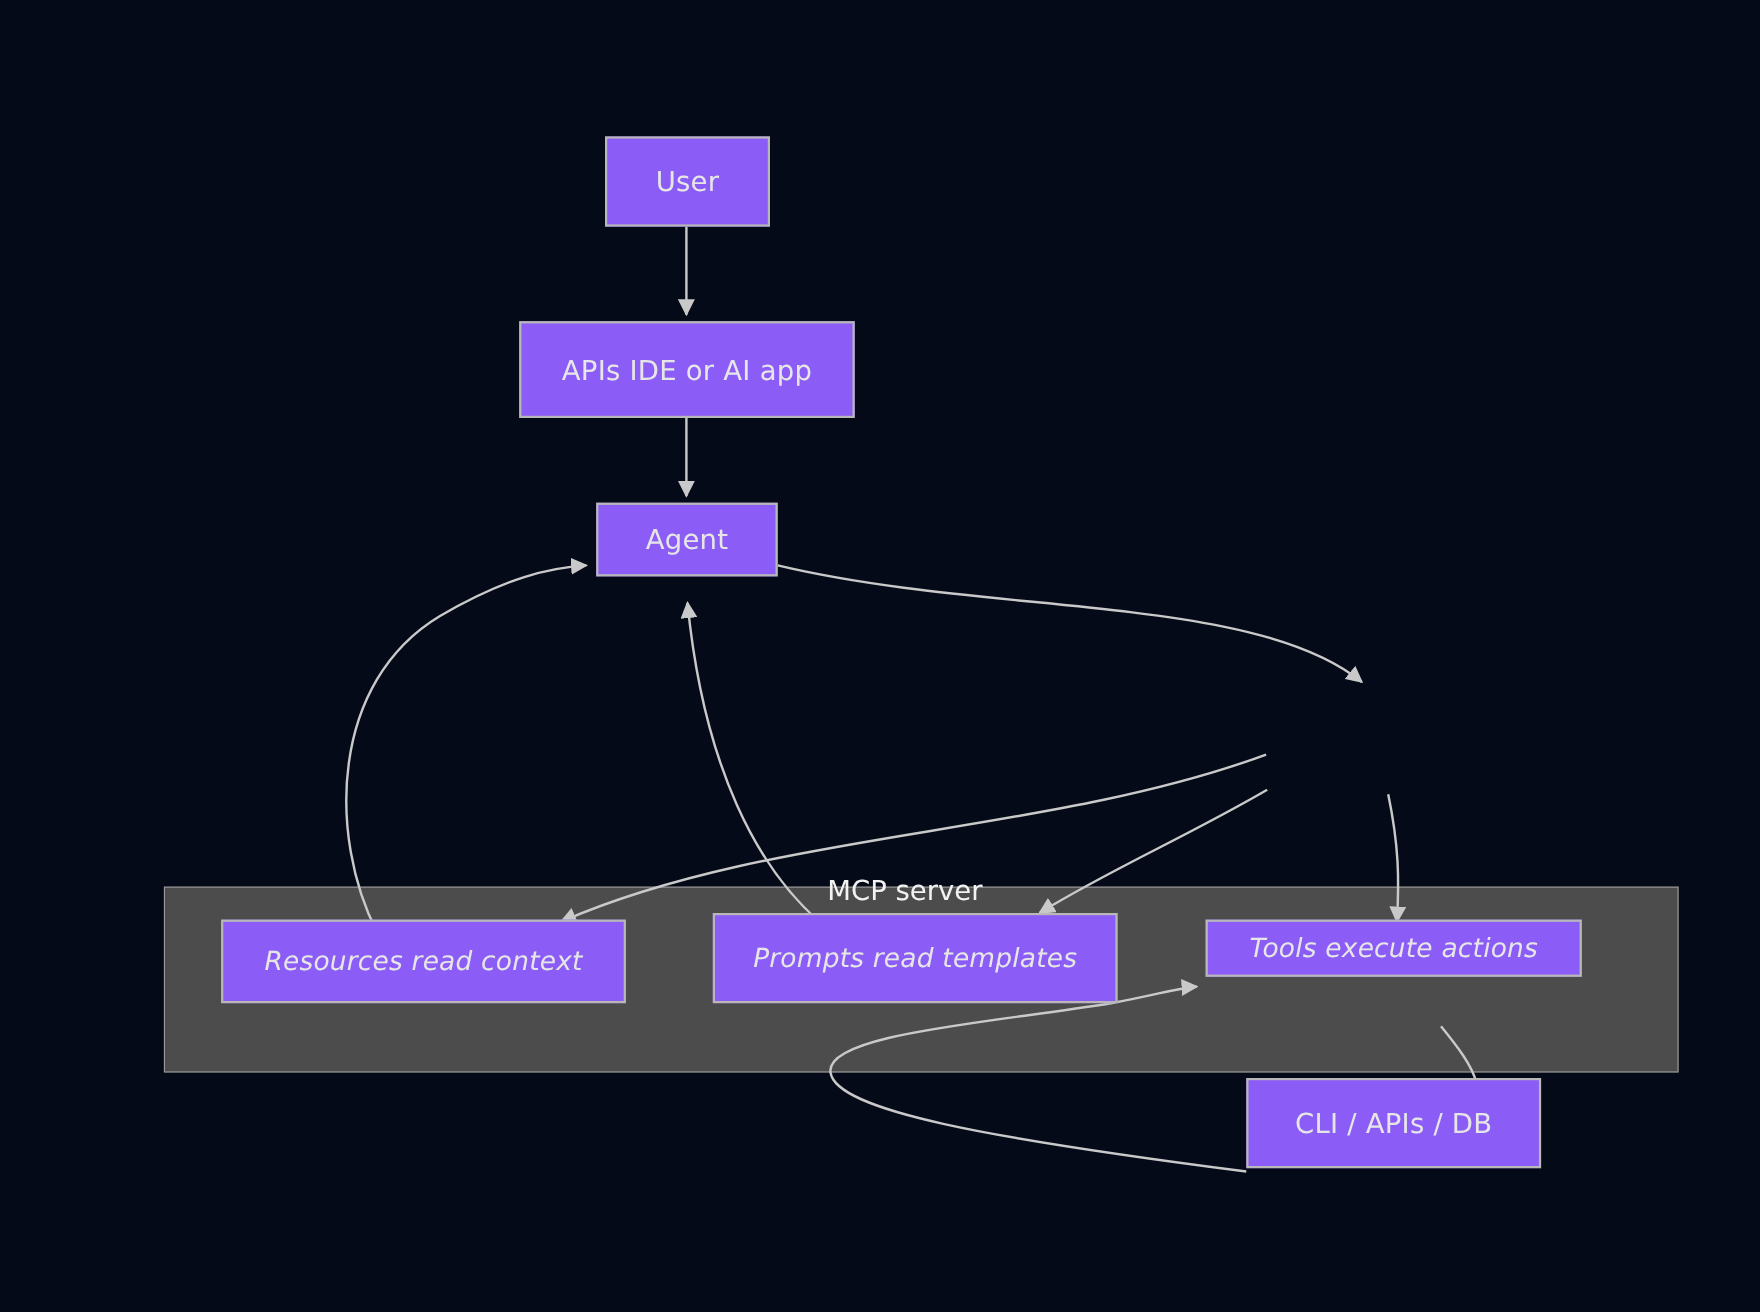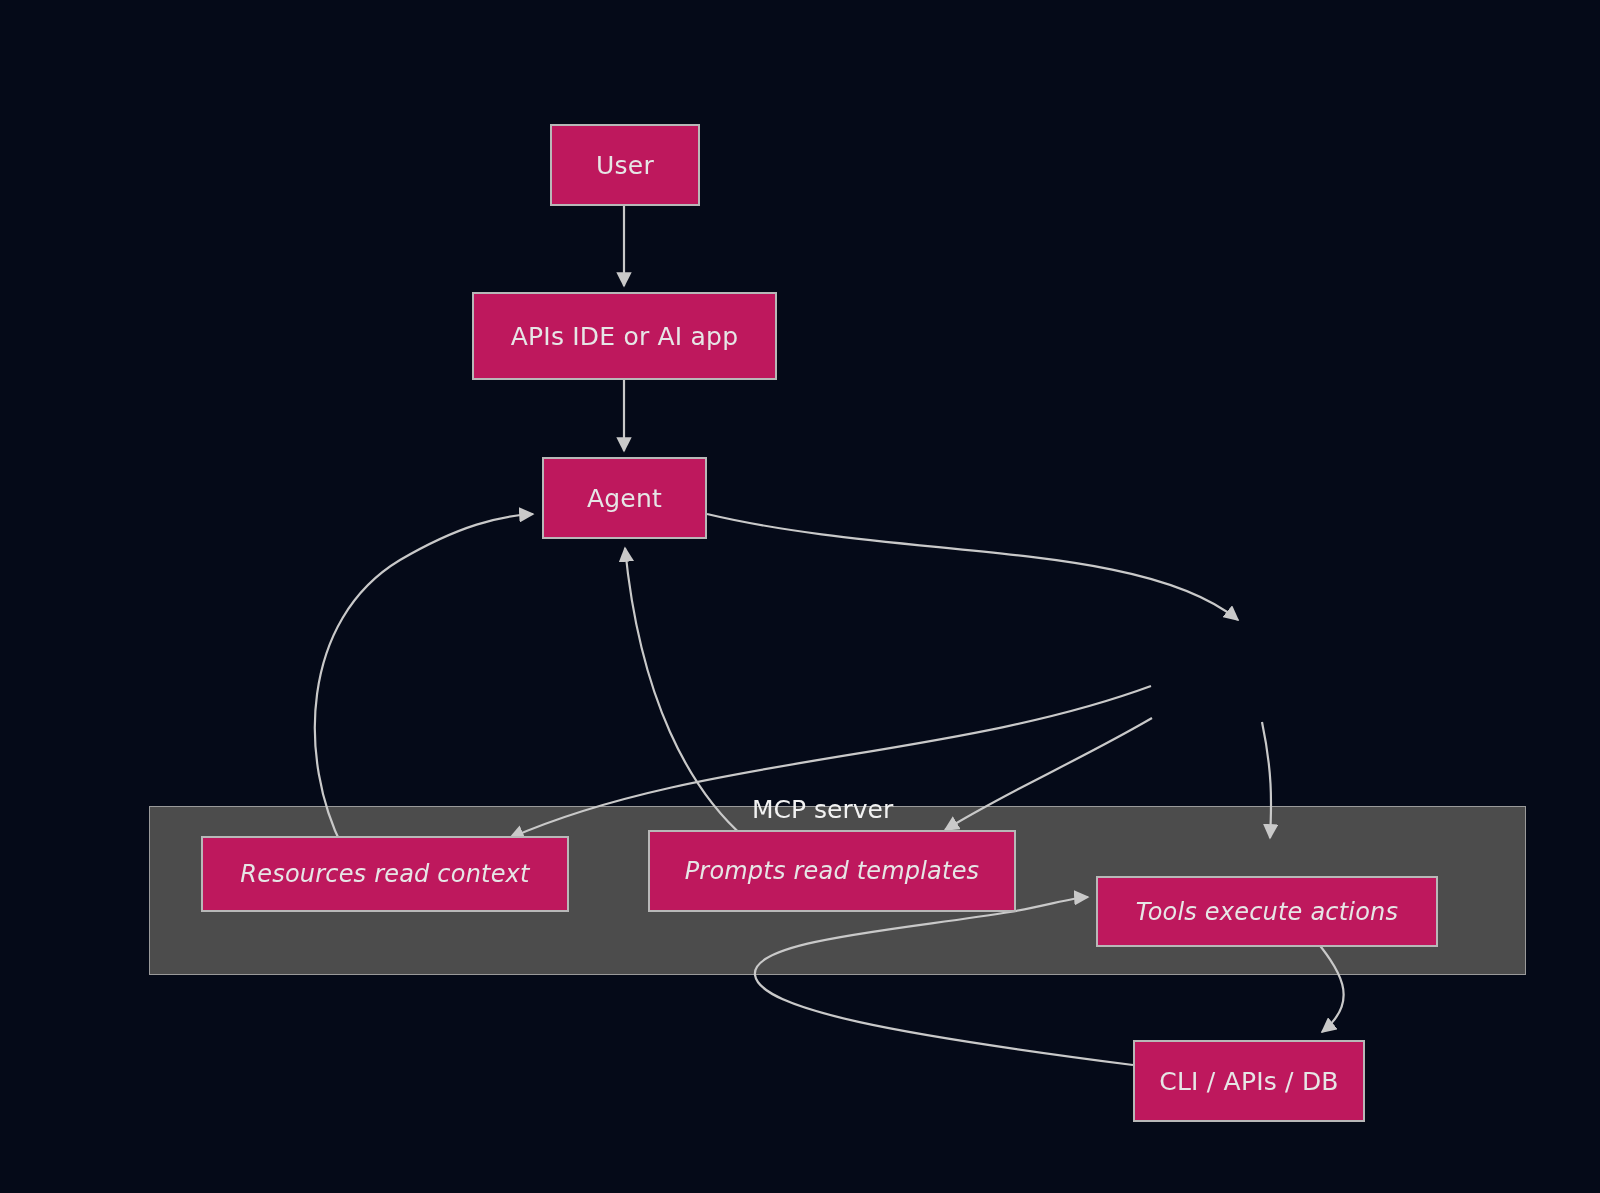--- a/index.html
+++ b/index.html
@@ -32,21 +32,21 @@
   .band-label {
     position: absolute;
     color: #f2f2f2;
     font-size: 25px;
     font-family: "DejaVu Sans", sans-serif;
     white-space: nowrap;
     text-align: center;
   }
   .node {
     position: absolute;
-    background: #be185d;
+    background: #8b5cf6;
     border: 2px solid #b8b8b8;
     box-sizing: border-box;
     display: flex;
     align-items: center;
     justify-content: center;
     color: #e6e6e6;
     font-size: 25px;
     font-family: "DejaVu Sans", sans-serif;
     letter-spacing: 0.2px;
     text-align: right;
@@ -94,34 +94,34 @@
   </svg>
 
   <div class="node" style="left:550px; top:124px; width:150px; height:82px;">
     <span>User</span>
   </div>
 
   <div class="node" style="left:472px; top:292px; width:305px; height:88px;">
     <span>APIs IDE or AI app</span>
   </div>
 
-  <div class="node" style="left:542px; top:457px; width:165px; height:82px;">
+  <div class="node" style="left:542px; top:457px; width:165px; height:67px;">
     <span>Agent</span>
   </div>
 
 
   <div class="node small" style="left:201px; top:836px; width:368px; height:76px;">
     <span>Resources read context</span>
   </div>
 
   <div class="node small" style="left:648px; top:830px; width:368px; height:82px;">
     <span>Prompts read templates</span>
   </div>
 
-  <div class="node small" style="left:1096px; top:836px; width:342px; height:71px;margin-top:40px;">
+  <div class="node small" style="left:1096px; top:836px; width:342px; height:52px;">
     <span>Tools execute actions</span>
   </div>
 
-  <div class="node" style="left:1133px; top:1040px; width:232px; height:82px;">
+  <div class="node" style="left:1133px; top:980px; width:268px; height:82px;">
     <span>CLI / APIs / DB</span>
   </div>
 
 </div>
 
 </body></html>

